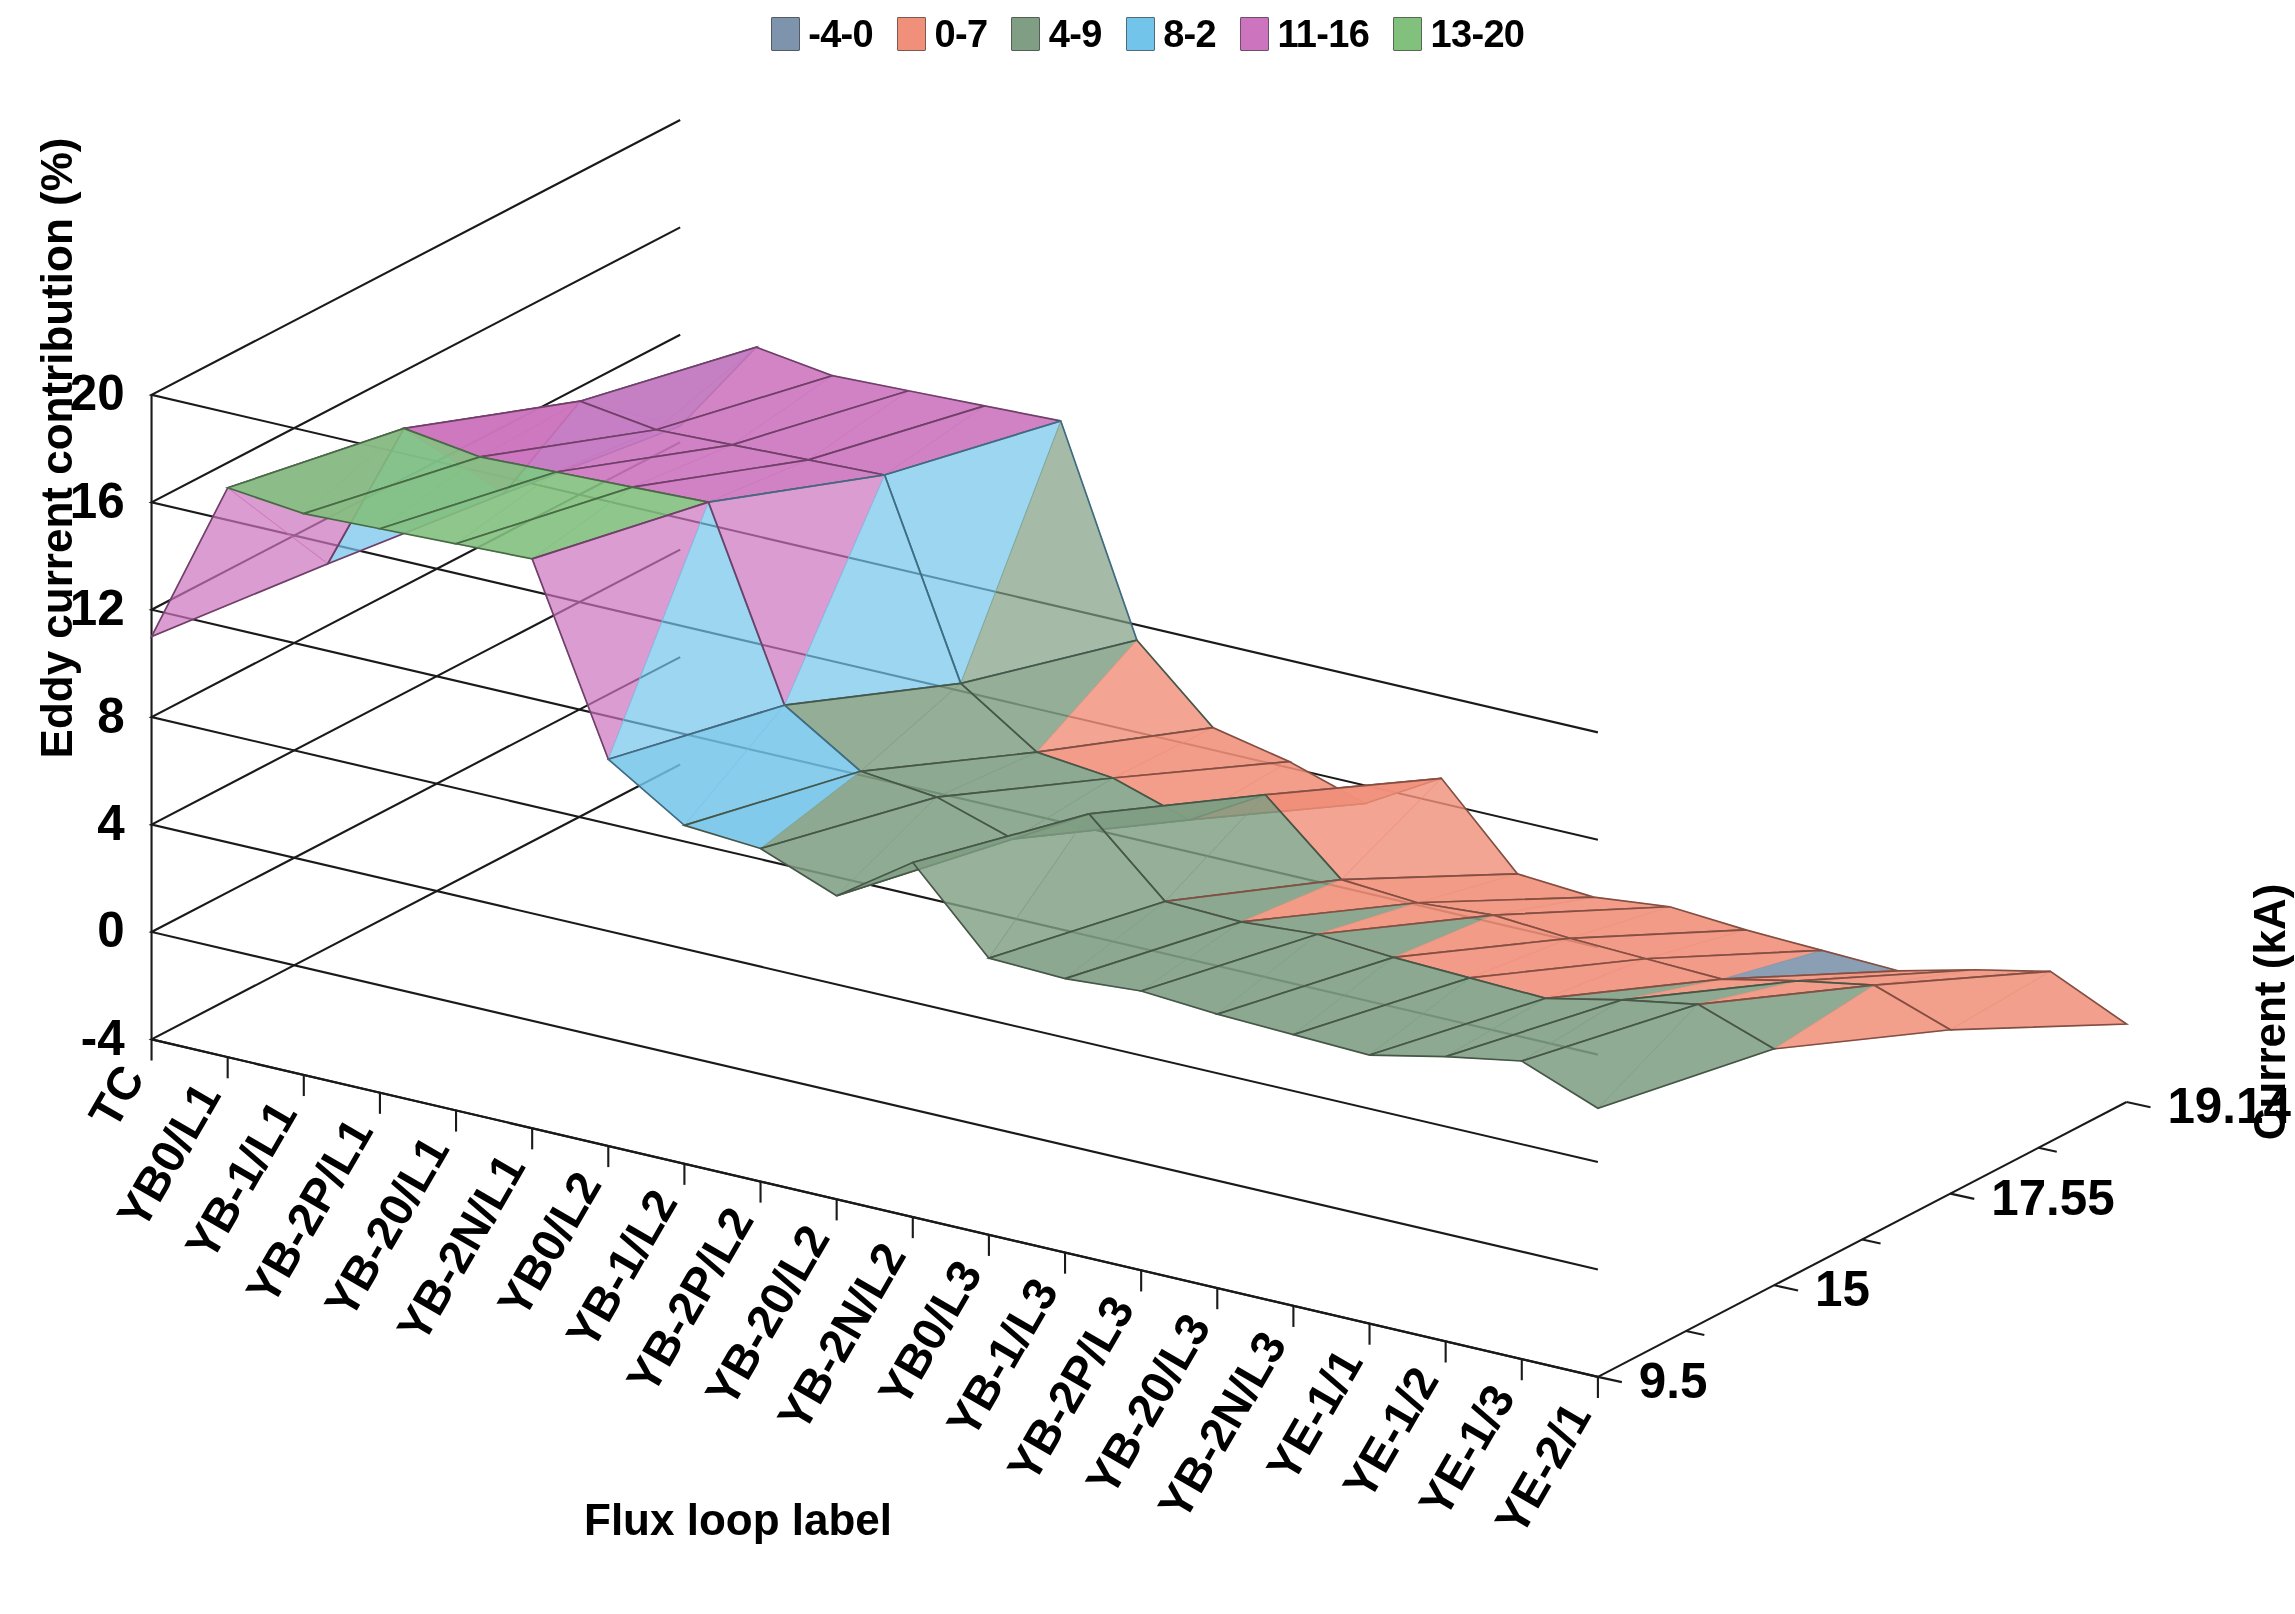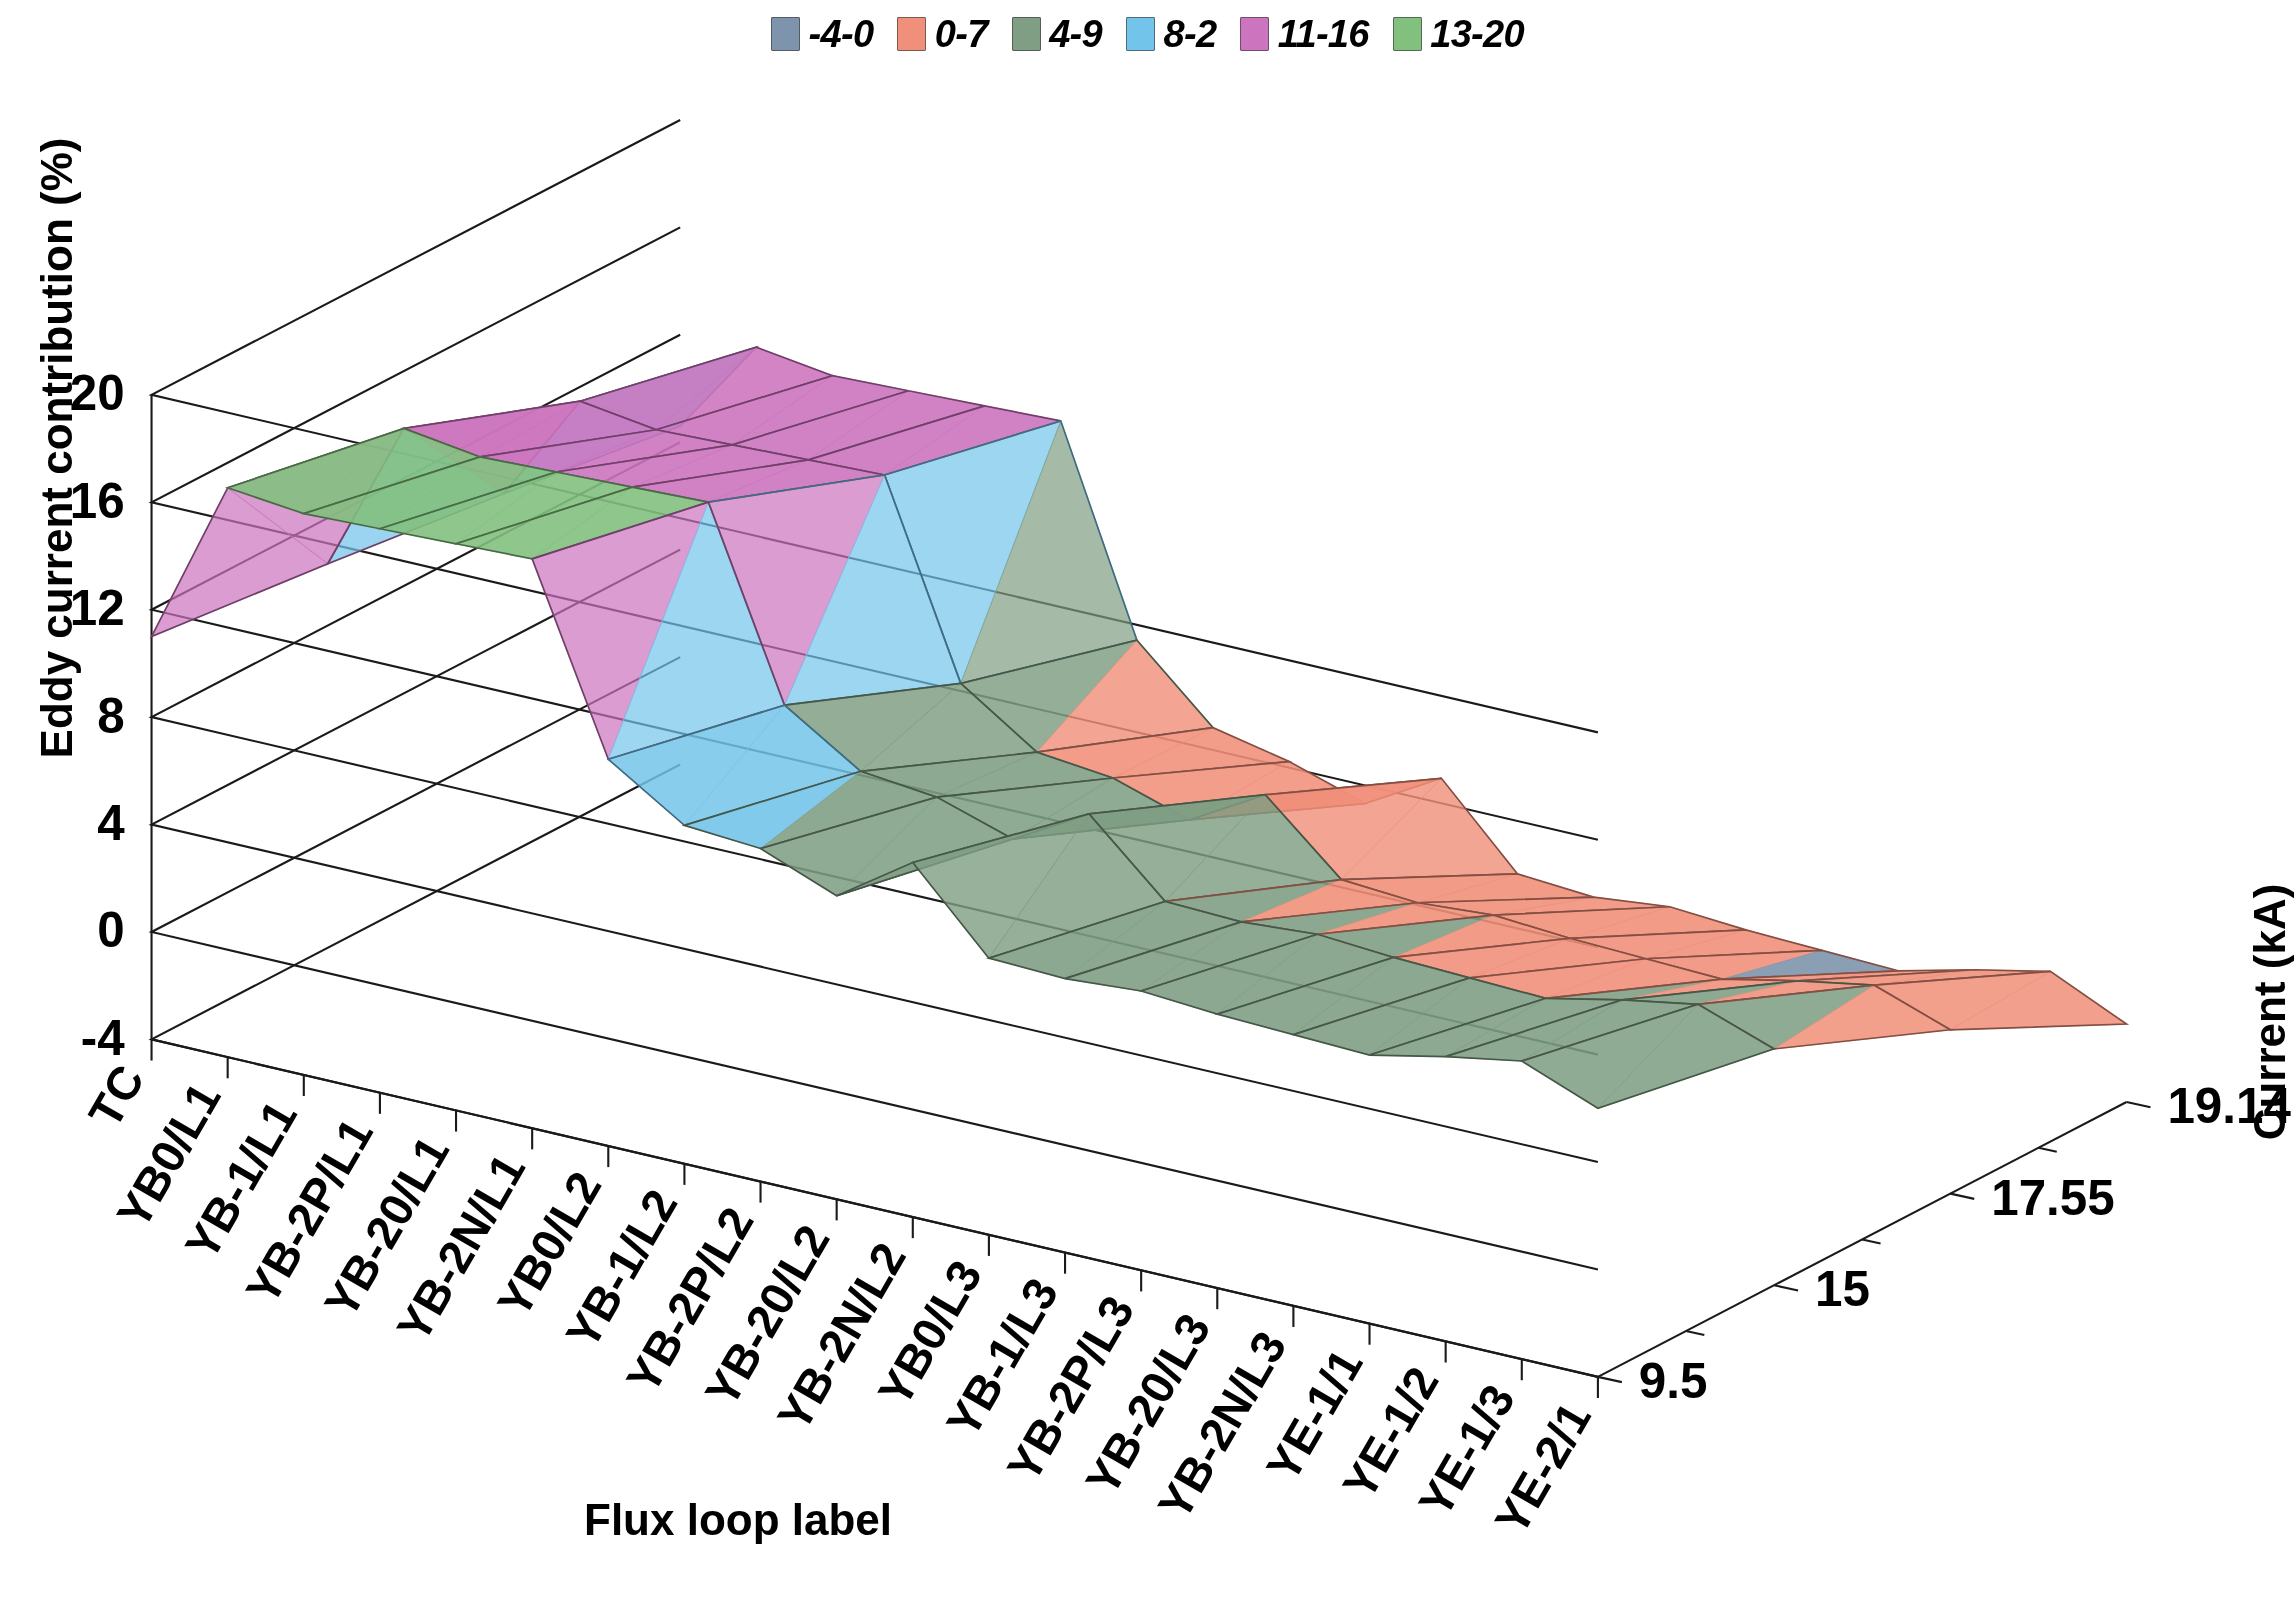--- a/index.html
+++ b/index.html
@@ -1,21 +1,21 @@
 <!DOCTYPE html>
 <html style="font-size:11.3px"><head>
 <meta charset="utf-8">
 <style>
   html,body{margin:0;padding:0;background:#fff;}
   body{width:2295px;height:1614px;position:relative;overflow:hidden;
        font-family:"Liberation Sans",sans-serif;color:#000;}
 
   
   #legend{position:absolute;left:0;top:5.6px;width:2295px;height:56px;
-          display:flex;justify-content:center;align-items:center;gap:24px;font-style:italic;}
+          display:flex;justify-content:center;align-items:center;gap:24px;}
   .legend-item{display:flex;align-items:center;gap:8.5px;}
   .legend-swatch{width:27px;height:32px;border:1.4px solid rgba(60,60,60,.65);
                  border-radius:1.4px;display:block;}
   .legend-label{font-size:38px;font-weight:bold;letter-spacing:-0.7px;
                 line-height:1;white-space:nowrap;}
 
   
   #plot{position:absolute;left:0;top:63px;width:2295px;height:1551px;}
   svg{display:block;}
 

